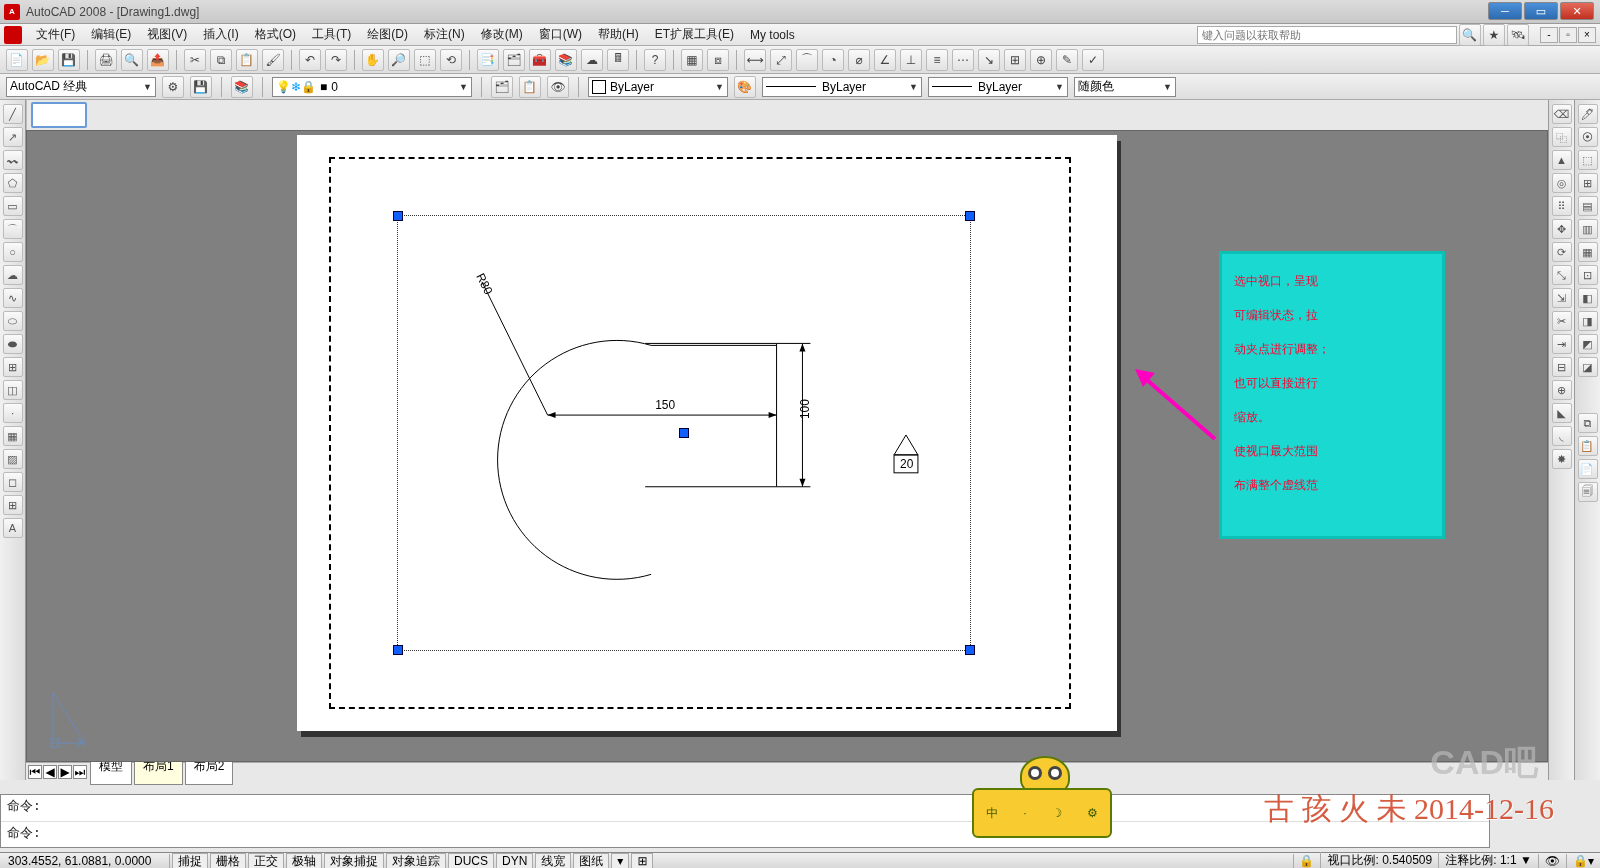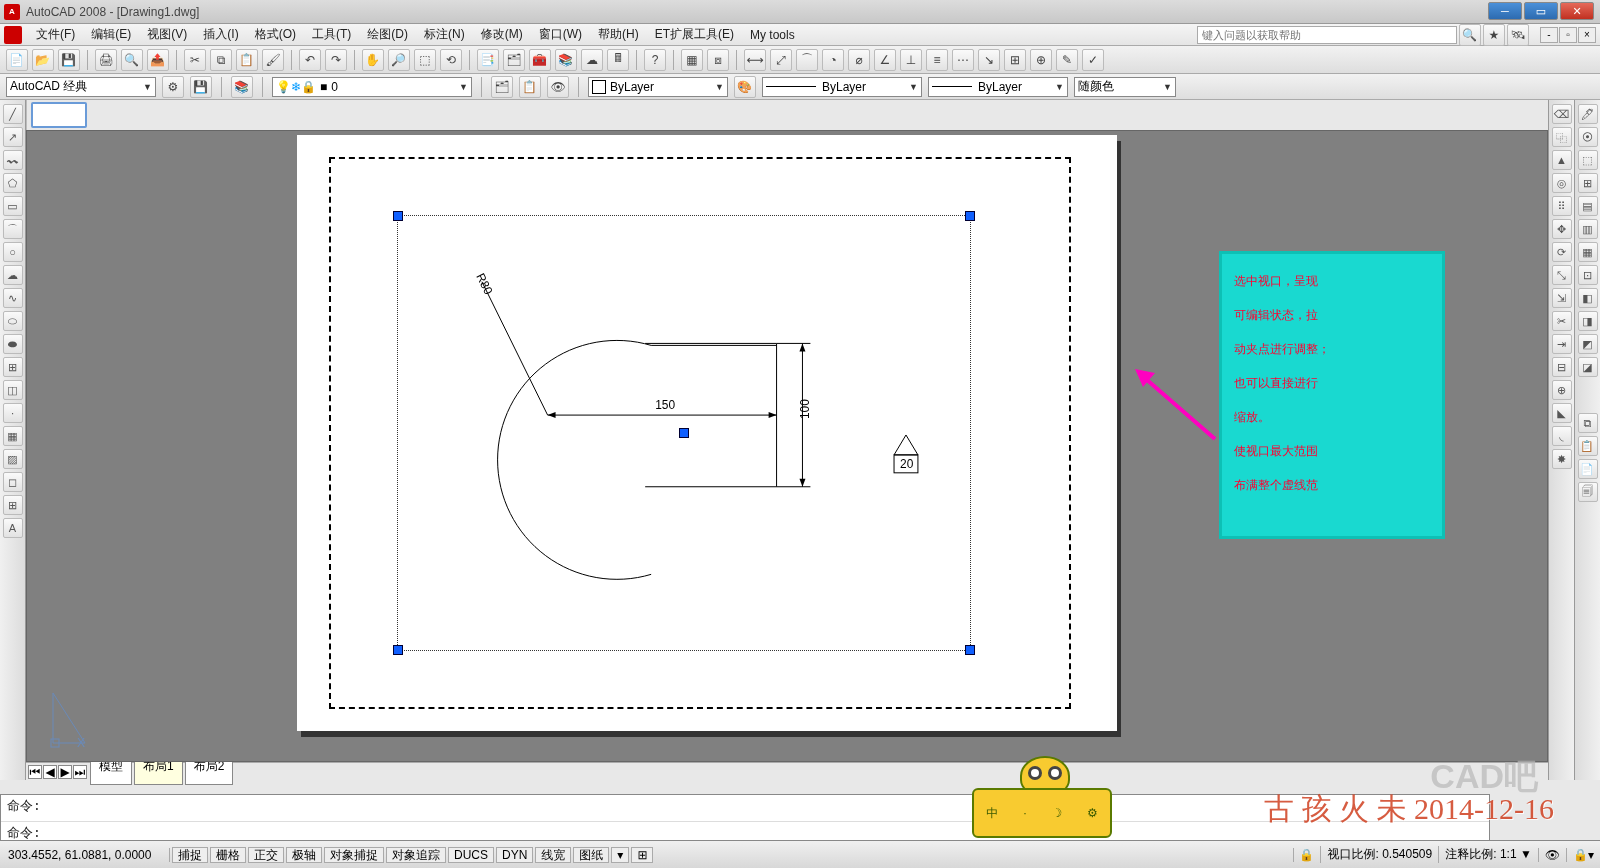--- a/index.html
+++ b/index.html
@@ -67,29 +67,29 @@
 .lt-nav { width: 14px; height: 14px; border: 1px solid #888; background: #fff; margin-right: 1px; text-align:center; line-height:12px; }
 .lt-tab { padding: 0 8px; height: 27px; border: 1px solid #888; background: #fff; margin-left: 2px; line-height:14px; }
 .lt-tab.active { background: #ffffe0; }
 
 
 .cmd-area { position: absolute; left: 0; right: 110px; bottom: 20px; height: 54px; border: 1px solid #888; background: #fff; display:flex;flex-direction:column; }
 .cmd-line { flex:1; padding: 2px 6px; font-family: Liberation Mono, monospace; font-size: 13px; color: #222; border-top: 1px solid #ddd; }
 .cmd-line:first-child { border-top:none; }
 
 
-.status { position: absolute; left: 0; right: 0; bottom: 0; height: 28px; background: linear-gradient(#f0f0f0,#d8d8d8); border-top: 1px solid #888; display: flex; align-items: center; font-size: 11px; }
+.status { position: absolute; left: 0; right: 0; bottom: 0; height: 16px; background: linear-gradient(#f0f0f0,#d8d8d8); border-top: 1px solid #888; display: flex; align-items: center; font-size: 11px; }
 .status .coords { padding: 0 8px; border-right: 1px solid #aaa; min-width: 170px; }
 .status .toggle { padding: 0 5px; border: 1px solid #aaa; height: 16px; line-height: 14px; margin-left: 2px; background: #eee; }
 .status .spacer { flex: 1; }
 .status .right-seg { padding: 0 6px; border-left: 1px solid #aaa; }
 
 
 .watermark { position: absolute; right: 46px; bottom: 38px; font-family: "STKaiti","KaiTi","SimSun"; font-size: 30px; color: #d04020; opacity: 0.85; text-shadow: 1px 1px 0 #fff; pointer-events:none; }
-.wm2 { position:absolute; right:62px; bottom:68px; font-size: 34px; color: #b8b8b8; opacity:0.7; font-weight:bold; pointer-events:none;}
+.wm2 { position:absolute; right:62px; bottom:82px; font-size: 34px; color: #b8b8b8; opacity:0.7; font-weight:bold; pointer-events:none;}
 .minion { position: absolute; right: 488px; bottom: 30px; width: 140px; height: 50px; background: #f8cb30; border: 2px solid #5a7a00; border-radius: 6px; display:flex;align-items:center;justify-content:space-around;font-size:18px;color:#3a5a00;pointer-events:none;}
 .minion-head { position:absolute; right: 530px; bottom: 72px; width: 50px; height: 40px; background: #f8cb30; border-radius: 50% 50% 40% 40%; border: 2px solid #5a7a00; pointer-events:none;}
 .minion-eye {position:absolute;top:8px;width:14px;height:14px;background:#fff;border:3px solid #444;border-radius:50%;}
 
 svg.drawing { position:absolute; left:0; top:0; width:100%; height:100%; }
 </style>
 </head>
 <body>
 
 <div class="titlebar">

